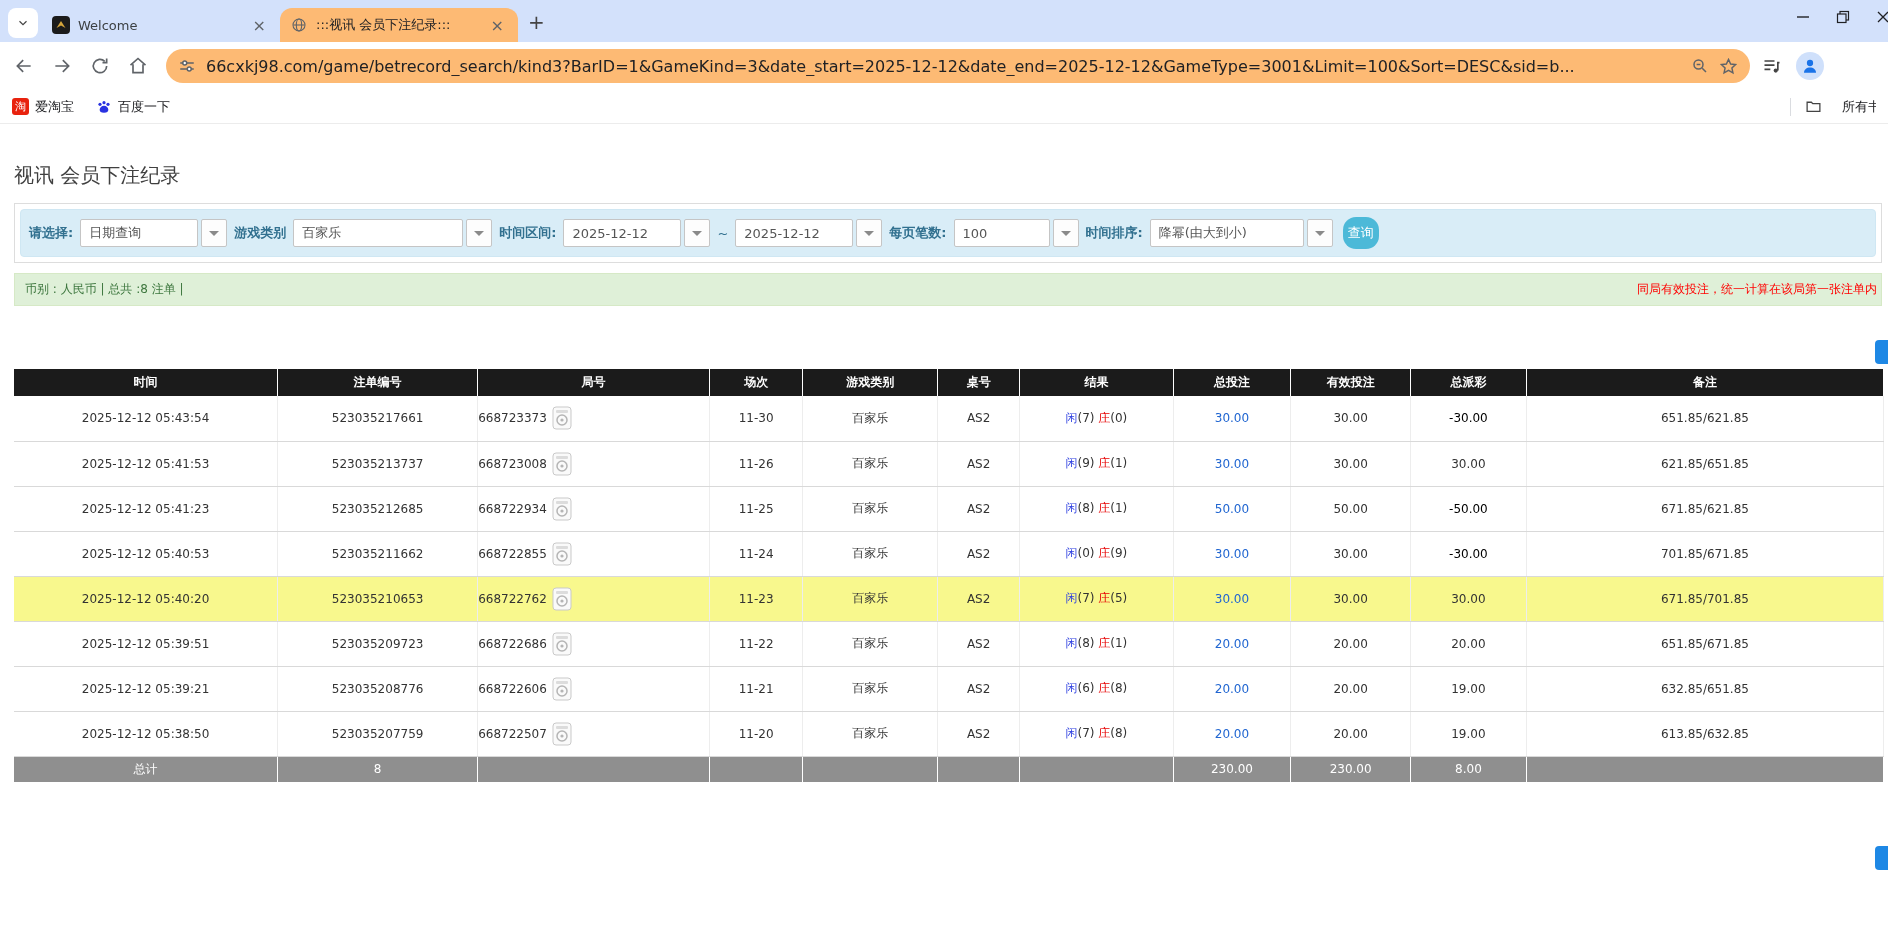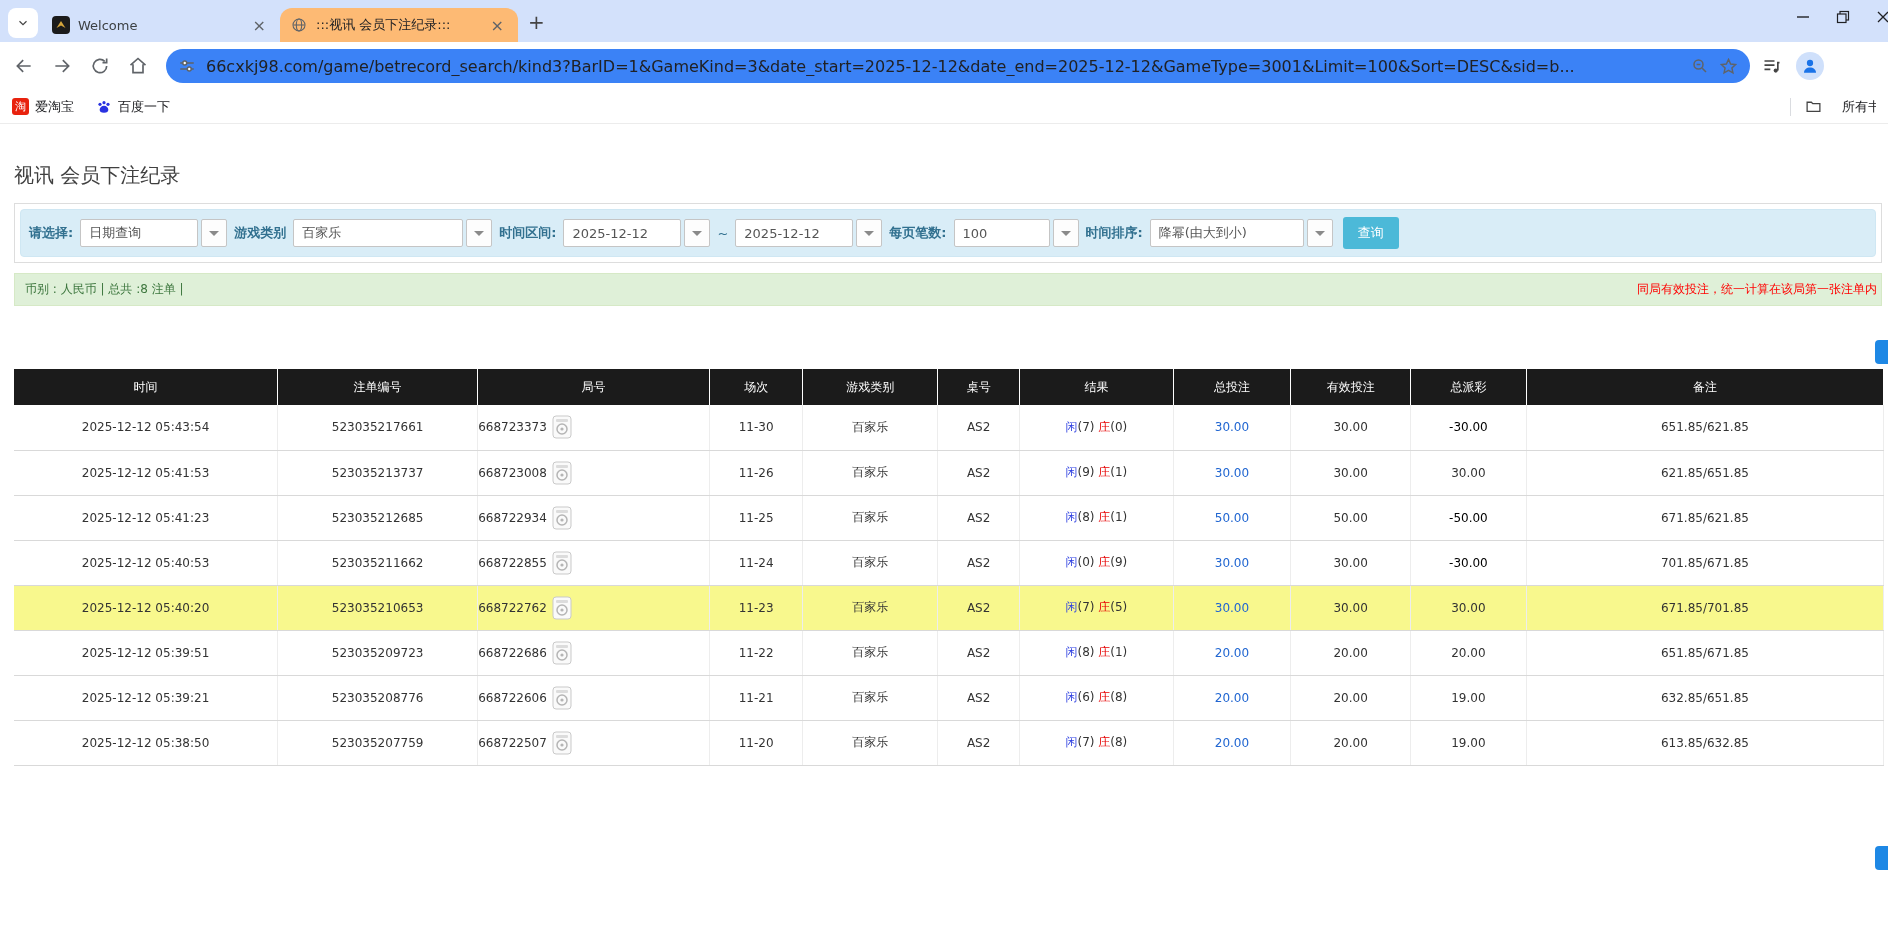--- a/index.html
+++ b/index.html
@@ -15,21 +15,21 @@
   .tab.active { background:#fdba74; border-radius:12px 12px 0 0; color:#202124; }
   .tab .title { flex:1; white-space:nowrap; overflow:hidden; }
   .tab .close { font-size:16px; color:#5f6368; padding:0 4px; }
   .favicon { width:18px; height:18px; flex:0 0 18px; display:flex; align-items:center; justify-content:center; }
   .fav-welcome { width:18px; height:18px; background:#1b1b1b; border-radius:4px; display:flex; align-items:center; justify-content:center; }
   .newtab { font-size:20px; color:#444; margin:0 0 8px 10px; }
   .win-controls { position:absolute; top:10px; right:6px; display:flex; gap:26px; align-items:center; color:#202124; }
 
   .toolbar { height:48px; background:#fff; display:flex; align-items:center; padding:0 8px; gap:6px; }
   .nav-btn { width:32px; height:32px; display:flex; align-items:center; justify-content:center; }
-  .omnibox { flex:1; height:34px; background:#3b82f6; border-radius:17px; display:flex; align-items:center;
+  .omnibox { flex:1; height:34px; background:#fdba74; border-radius:17px; display:flex; align-items:center;
              padding:0 12px; gap:10px; margin:0 6px; overflow:hidden; }
   .omnibox .url { flex:1; font-size:16px; color:#202124; white-space:nowrap; overflow:hidden; }
   .right-icons { display:flex; align-items:center; gap:14px; padding-right:56px; }
   .avatar { width:28px; height:28px; border-radius:50%; background:#cfe0fb; display:flex; align-items:center; justify-content:center; }
 
   .bookmarks { height:34px; background:#fff; display:flex; align-items:center; padding:0 12px; gap:22px;
                border-bottom:1px solid #ececec; }
   .bm { display:flex; align-items:center; gap:6px; font-size:13px; color:#202124; }
   .bm-ico-taobao { width:17px; height:17px; background:#e8220e; color:#fff; border-radius:3px; font-size:11px;
                    display:flex; align-items:center; justify-content:center; }
@@ -43,32 +43,32 @@
   .filter-bar { background:#d9edf7; border:1px solid #cfe7f3; border-radius:4px; padding:7px 8px;
                 display:flex; align-items:center; gap:7px; }
   .flabel { font-size:13px; font-weight:bold; color:#31708f; white-space:nowrap; }
   .combo { display:flex; align-items:center; gap:3px; }
   .combo-text { background:#fff; border:1px solid #c5c5c5; border-radius:2px; height:28px; padding:0 8px;
                 font-size:13px; color:#555; display:flex; align-items:center; white-space:nowrap; }
   .combo-arrow { width:26px; height:28px; background:#fdfdfd; border:1px solid #c5c5c5; border-radius:2px;
                  display:flex; align-items:center; justify-content:center; }
   .combo-arrow::after { content:""; border:5px solid transparent; border-top-color:#8a8a8a; margin-top:5px; }
   .tilde { font-size:13px; color:#31708f; }
-  .btn-query { background:#4cb9d8; color:#fff; border:none; border-radius:3px; font-size:13px;
-               padding:7px 15px; margin-left:3px; }
+  .btn-query { background:#4cb9d8; color:#fff; border:none; border-radius:13px; font-size:13px;
+               padding:7px 5px; margin-left:3px; }
 
   .info-bar { margin:10px 6px 0 14px; background:#dff0d8; border:1px solid #d6e9c6; height:33px;
               display:flex; align-items:center; justify-content:space-between; padding:0 10px;
               overflow:hidden; white-space:nowrap; }
   .info-left { font-size:12px; color:#3c763d; }
   .info-right { font-size:12px; color:#f00; margin-right:-6px; }
 
   .table-wrap { margin:63px 4px 0 14px; }
   table { width:100%; border-collapse:collapse; font-size:12px; table-layout:fixed; }
-  thead th { background:#1b1b1b; color:#fff; font-weight:normal; height:36px; border-right:1px solid #fff;
+  thead th { background:#1b1b1b; color:#fff; font-weight:bold; height:27px; border-right:1px solid #fff;
              font-size:12px; }
   tbody td { height:45px; text-align:center; color:#333; background:#fff;
              border-bottom:1px solid #d9d9d9; border-right:1px solid #ededed; }
   tbody tr.hl td { background:#f8f88d; }
   .cell-round { display:flex; align-items:center; gap:5px; height:100%; }
   .blue { color:#2166d1; }
   .neg { color:#000000; }
   .r-player { color:#2d3fe0; }
   .r-banker { color:#e60000; }
   tfoot td { background:#8f8f8f; color:#fff; height:27px; text-align:center;
@@ -498,18 +498,31 @@
           <td>百家乐</td>
           <td>AS2</td>
           <td><span class="r-player">闲</span><span>(7) </span><span class="r-banker">庄</span><span>(8)</span></td>
           <td><span class="blue">20.00</span></td>
           <td>20.00</td>
           <td>19.00</td>
           <td>613.85/632.85</td>
         </tr>
       </tbody>
     <tfoot id="tfoot">
+        <tr>
+          <td>总计</td>
+          <td>8</td>
+          <td></td>
+          <td></td>
+          <td></td>
+          <td></td>
+          <td></td>
+          <td>230.00</td>
+          <td>230.00</td>
+          <td>8.00</td>
+          <td></td>
+        </tr>
       </tfoot>
   </table>
 </div>
 
 <div class="edge-frag" id="frag1"></div>
 <div class="edge-frag" id="frag2"></div>
 
 </body></html>

